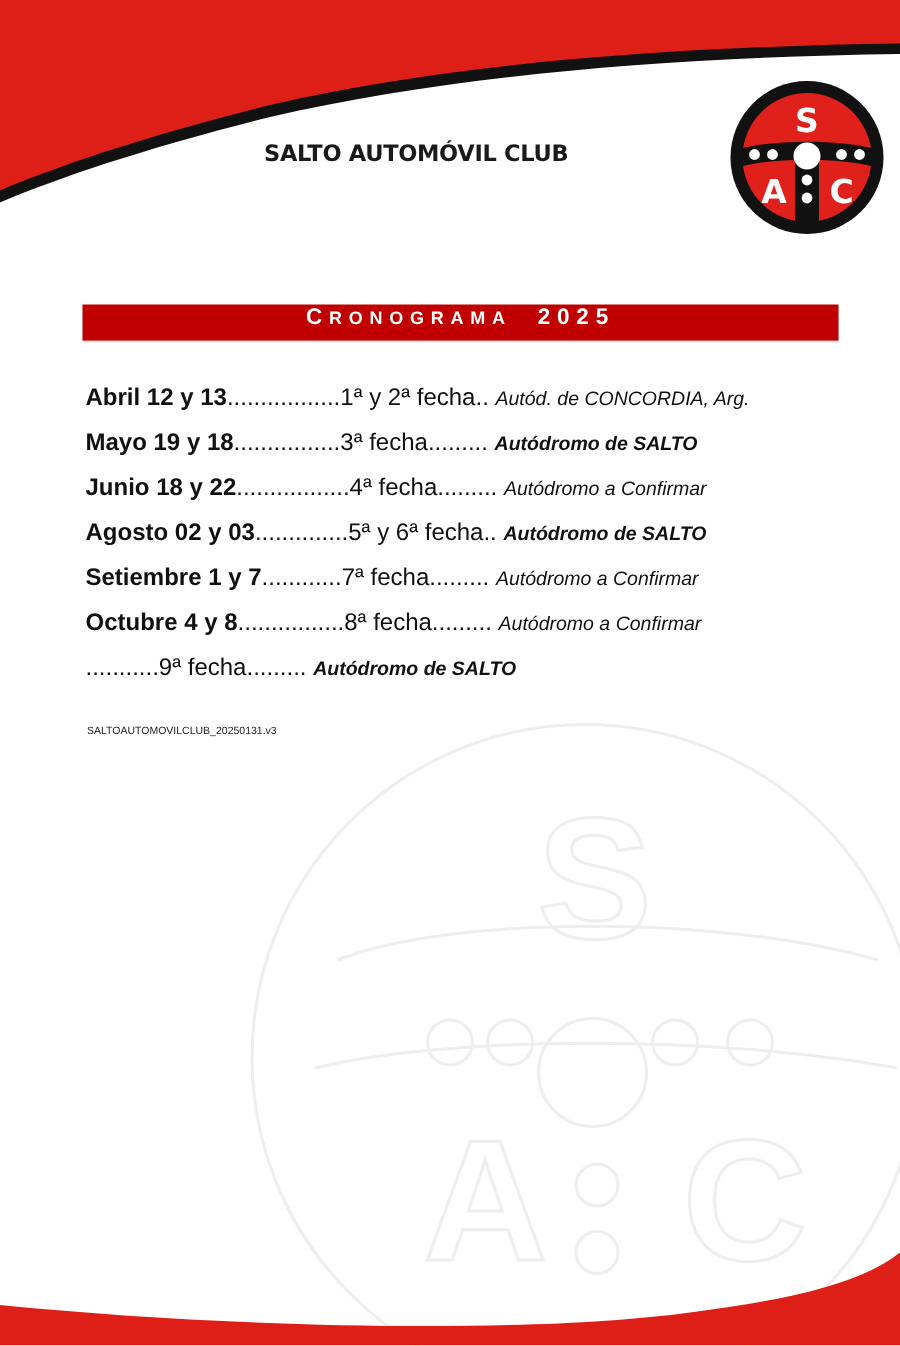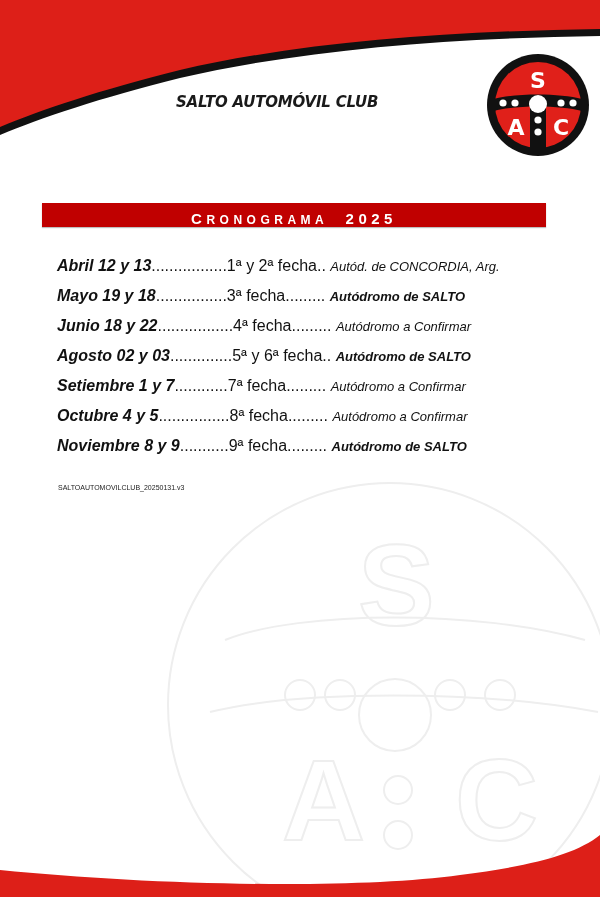--- a/index.html
+++ b/index.html
@@ -6,36 +6,36 @@
     body {
       width:600px; height:897px; position:relative; overflow:hidden;
       background:#ffffff;
       font-family:"Liberation Sans", "DejaVu Sans", sans-serif;
       color:#111;
     }
     .bg-svg { position:absolute; left:0; top:0; width:600px; height:897px; }
     .club-name {
       position:absolute; left:176px; top:93px;
       font-family:"DejaVu Sans", sans-serif; font-weight:bold; font-size:15px;
-      letter-spacing:-0.2px; color:#1a1a1a;font-style:italic;
+      letter-spacing:-0.2px; color:#1a1a1a;
     }
     .logo { position:absolute; left:486px; top:53px; width:104px; height:104px; }
     .banner {
-      position:absolute; left:42px; top:203px; width:504px; height:24px;
-      background:#c00000; display:flex; align-items:flex-end; justify-content:center;
+      position:absolute; left:55px; top:203px; width:504px; height:24px;
+      background:#c00000; display:flex; align-items:flex-start; justify-content:center;
       box-shadow:0 1px 1px rgba(0,0,0,0.25);
     }
     .banner-title {
       color:#fff; font-weight:bold; font-size:15px; letter-spacing:4.5px;
       font-family:"Liberation Sans", sans-serif;
     }
     .banner-title .sc { font-size:12px; }
     .schedule { position:absolute; left:57px; top:257px; width:540px; }
     .row { height:30px; display:flex; align-items:baseline; font-size:16px; white-space:nowrap; }
-    .row .date { font-weight:bold;font-style:italic; }
+    .row .date { font-weight:bold; }
     .row .dots, .row .round, .row .dots2 { font-weight:normal; }
     .row .venue { font-style:italic; font-size:13px; }
     .row .venue.strong { font-weight:bold; }
     .version {
       position:absolute; left:58px; top:484px; font-size:7px; color:#222;
       font-family:"Liberation Sans", sans-serif;
     }
   </style>
 </head>
 <body>
@@ -99,20 +99,20 @@
   <div class="row">
     <span class="date">Junio 18 y 22</span><span class="dots">.................</span><span class="round">4ª fecha</span><span class="dots2">.........</span>&nbsp;<span class="venue">Autódromo a Confirmar</span>
   </div>
   <div class="row">
     <span class="date">Agosto 02 y 03</span><span class="dots">..............</span><span class="round">5ª y 6ª fecha</span><span class="dots2">..</span>&nbsp;<span class="venue strong">Autódromo de SALTO</span>
   </div>
   <div class="row">
     <span class="date">Setiembre 1 y 7</span><span class="dots"> ............</span><span class="round">7ª fecha</span><span class="dots2">.........</span>&nbsp;<span class="venue">Autódromo a Confirmar</span>
   </div>
   <div class="row">
-    <span class="date">Octubre 4 y 5</span><span class="dots">................</span><span class="round">8ª fecha</span><span class="dots2">.........</span>&nbsp;<span class="venue">Autódromo a Confirmar</span>
+    <span class="date">Octubre 4 y 8</span><span class="dots">................</span><span class="round">8ª fecha</span><span class="dots2">.........</span>&nbsp;<span class="venue">Autódromo a Confirmar</span>
   </div>
   <div class="row">
-    <span class="date">Noviembre 8 y 9</span><span class="dots"> ...........</span><span class="round">9ª fecha</span><span class="dots2">.........</span>&nbsp;<span class="venue strong">Autódromo de SALTO</span>
+    <span class="dots"> ...........</span><span class="round">9ª fecha</span><span class="dots2">.........</span>&nbsp;<span class="venue strong">Autódromo de SALTO</span>
   </div>
 </div>
 
 <div class="version">SALTOAUTOMOVILCLUB_20250131.v3</div>
 
 </body></html>

